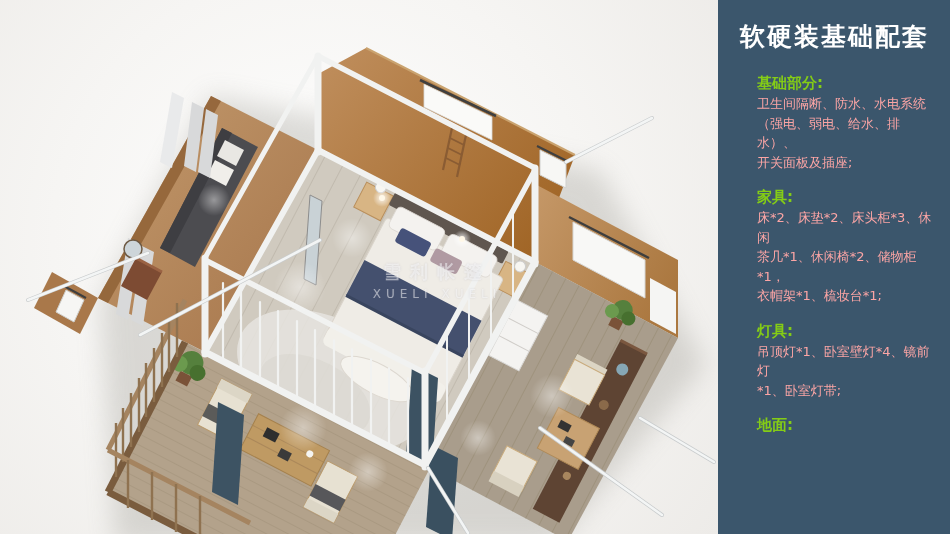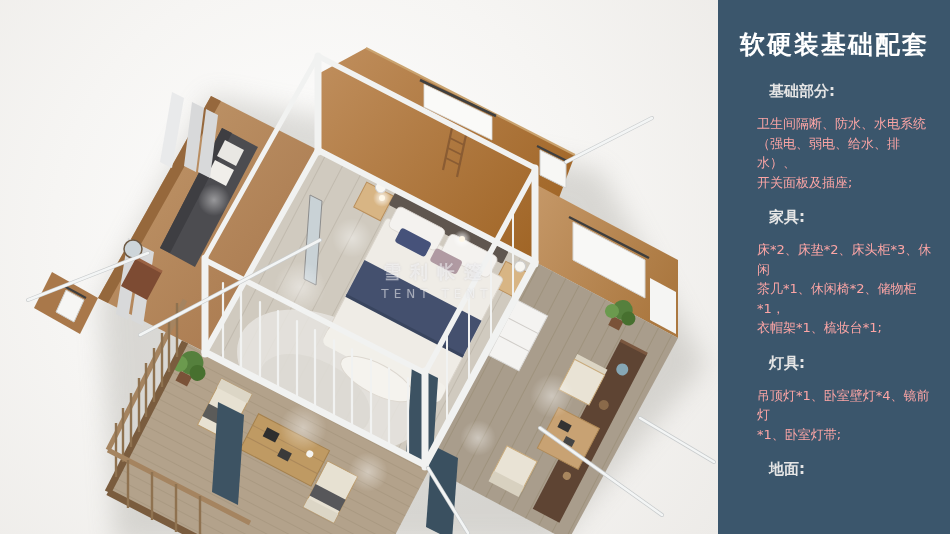--- a/index.html
+++ b/index.html
@@ -8,25 +8,25 @@
   
   .canvas{position:absolute;left:0;top:0;width:718px;height:534px;
           background:radial-gradient(circle at 45% 45%, #ffffff 0%, #f6f5f3 55%, #edebe8 100%);}
   .canvas svg{position:absolute;left:0;top:0;}
   .watermark{position:absolute;left:348px;top:260px;width:178px;text-align:center;
              color:rgba(255,255,255,0.5);pointer-events:none;}
   .watermark .cn{font-size:18px;font-weight:bold;letter-spacing:9px;text-shadow:0 0 2px rgba(130,130,150,0.25);}
   .watermark .en{font-size:12px;letter-spacing:5px;margin-top:3px;text-shadow:0 0 2px rgba(130,130,150,0.25);}
   
   .panel{position:absolute;left:718px;top:0;width:232px;height:534px;background:#3b566c;
-         color:#ffffff;box-sizing:border-box;padding:28px 12px 0 22px;}
+         color:#ffffff;box-sizing:border-box;padding:20px 12px 0 22px;}
   .panel-title{font-size:25px;font-weight:bold;letter-spacing:2px;line-height:34px;margin:0 0 18px 0;}
   .sections{padding-left:17px;padding-right:4px;}
   .spec{margin:0 0 14px 0;}
-  .spec h2{font-size:15px;font-weight:bold;line-height:22px;margin:12px;color:#e5e5e5;}
+  .spec h2{font-size:15px;font-weight:bold;line-height:22px;margin:0;color:#84cc16;}
   .spec p{font-size:13px;line-height:19.5px;margin:0;white-space:pre-line;color:#fca5a5;}
 </style>
 </head>
 <body>
 
 <div class="stage">
 
   <div class="canvas">
     <svg width="718" height="534" viewBox="0 0 718 534">
       <defs>
@@ -277,21 +277,21 @@
         <circle cx="214" cy="200" r="16" fill="url(#glow)"></circle>
           <circle cx="552" cy="396" r="22" fill="url(#glow)"></circle>
         <circle cx="478" cy="438" r="18" fill="url(#glow)"></circle>
           <circle cx="303" cy="428" r="24" fill="url(#glow)"></circle>
         <circle cx="368" cy="472" r="20" fill="url(#glow)"></circle>
       </g>
     </svg>
 
     <div class="watermark">
       <div class="cn">雪利帐篷</div>
-      <div class="en">TENT TENT</div>
+      <div class="en">XUELI XUELI</div>
     </div>
   </div>
 
   <aside class="panel">
     <h1 class="panel-title">软硬装基础配套</h1>
     <div class="sections">
       <section class="spec">
         <h2>基础部分:</h2>
         <p>卫生间隔断、防水、水电系统
 （强电、弱电、给水、排水）、

